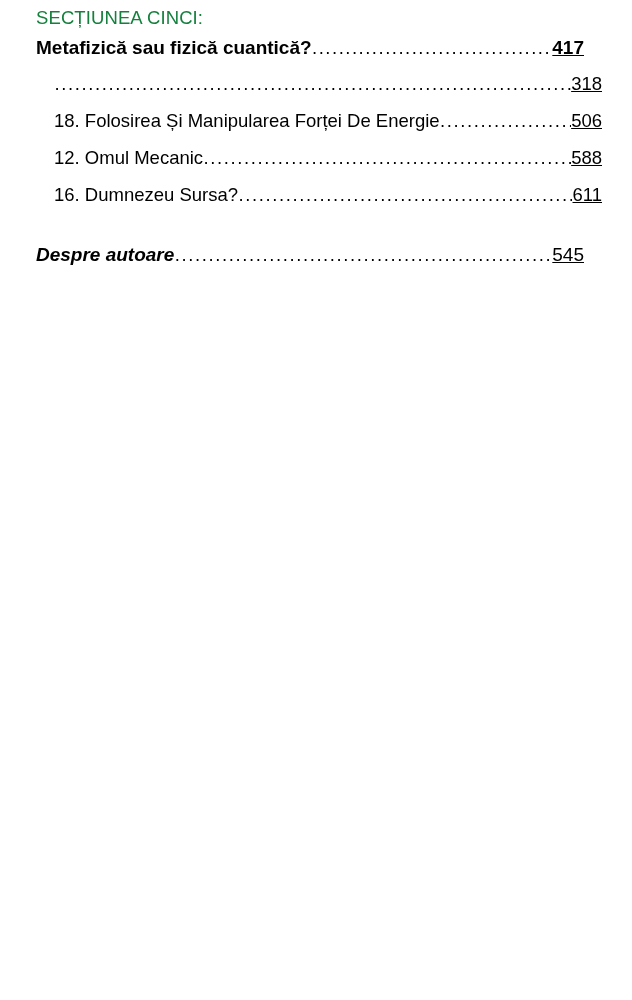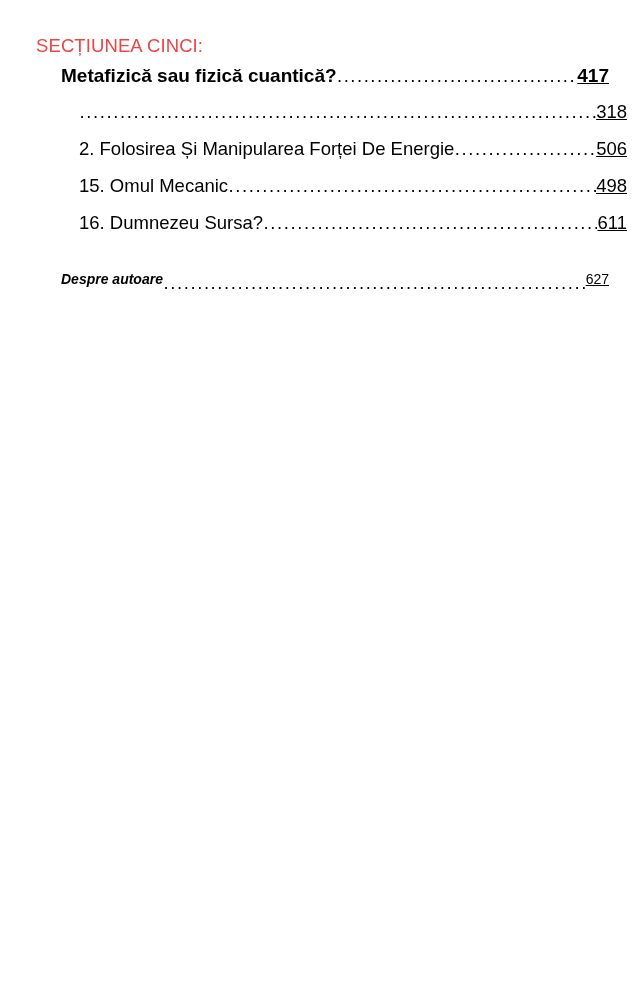--- a/index.html
+++ b/index.html
@@ -26,34 +26,32 @@
     left: 36px;
     top: 4px;
     right: 48px;
   }
 
   
   .section-label {
     font-size: 18.5px;
     line-height: 1.55;
     letter-spacing: 0.1px;
-    color: #ef4444;
+    color: #15803d;
     white-space: nowrap;
-    margin-top: 28px;
   }
 
   
   .entry {
     display: flex;
-    align-items: flex-start;
+    align-items: center;
     width: 100%;
     font-size: 18.5px;
     line-height: 1.62;
     white-space: nowrap;
-    margin-left: 25px;
   }
   .entry .title {
     flex: 0 0 auto;
   }
   .entry .leader {
     flex: 1 1 auto;
     overflow: hidden;
     white-space: nowrap;
     margin: 0 0.5px;
     font-size: 18.5px;
@@ -83,21 +81,21 @@
   .entry.chapter {
     padding-left: 18px;
     margin-top: 7px;
   }
 
   
   .entry.about {
     margin-top: 30px;
     font-weight: bold;
     font-style: italic;
-    font-size: 14px;
+    font-size: 19px;
   }
   .entry.about .leader {
     font-weight: normal;
     font-style: normal;
     letter-spacing: 1.6px;
   }
   .entry.about .page-num {
     font-weight: normal;
     font-style: normal;
   }
@@ -116,38 +114,38 @@
       <span class="page-num">417</span>
     </div>
 
     <div class="entry chapter">
       <span class="leader"></span>
       <span class="page-num">318</span>
     </div>
 
 
     <div class="entry chapter">
-      <span class="title">2. Folosirea Și Manipularea Forței De Energie</span>
+      <span class="title">18. Folosirea Și Manipularea Forței De Energie</span>
       <span class="leader"></span>
       <span class="page-num">506</span>
     </div>
 
 
     <div class="entry chapter">
-      <span class="title">15. Omul Mecanic</span>
+      <span class="title">12. Omul Mecanic</span>
       <span class="leader"></span>
-      <span class="page-num">498</span>
+      <span class="page-num">588</span>
     </div>
 
     <div class="entry chapter">
       <span class="title">16. Dumnezeu Sursa?</span>
       <span class="leader"></span>
       <span class="page-num">611</span>
     </div>
 
     <div class="entry about">
       <span class="title">Despre autoare</span>
       <span class="leader"></span>
-      <span class="page-num">627</span>
+      <span class="page-num">545</span>
     </div>
 
   </div>
 </div>
 
 </body></html>

